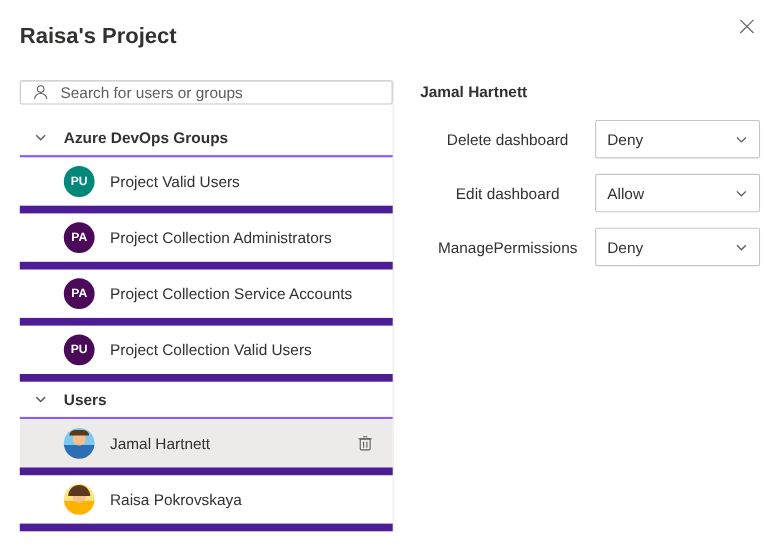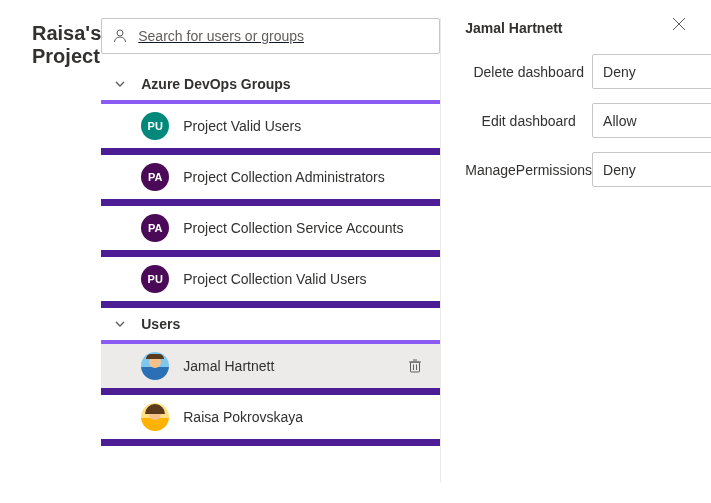--- a/index.html
+++ b/index.html
@@ -8,23 +8,23 @@
     font-family: "Segoe UI", -apple-system, Arial, sans-serif;
     font-size: 14px;
     color: #323130;
     background: #fff;
     width: 711px;
     height: 503px;
     overflow: hidden;
   }
   .panel {
     position: relative;
-    padding: 18px 20px 20px 32px;
-    display: flex;
-    flex-direction: row;
+    padding: 18px 20px 20px 18px;
+    display: flex;
+    flex-direction: column;
     height: 100%;
   }
   .close-btn {
     position: absolute;
     top: 10px;
     right: 18px;
     width: 28px;
     height: 28px;
     display: flex;
     align-items: center;
@@ -59,31 +59,30 @@
     gap: 8px;
     color: #605e5c;
   }
   .search-box input {
     border: none;
     outline: none;
     font-size: 14px;
     flex: 1;
     color: #0f172a;
     background: transparent;
-    text-decoration: underline;
   }
   .search-box input::placeholder { color: #605e5c; }
   .group-header {
     display: flex;
     align-items: center;
     gap: 14px;
     padding: 8px 12px 8px 12px;
     font-weight: 600;
     cursor: pointer;
-    border-bottom: 4px solid #8b5cf6;
+    border-bottom: 2px solid #8b5cf6;
   }
   .chevron {
     color: #605e5c;
     width: 14px;
     display: flex;
     justify-content: center;
   }
   .list-item {
     display: flex;
     align-items: center;

